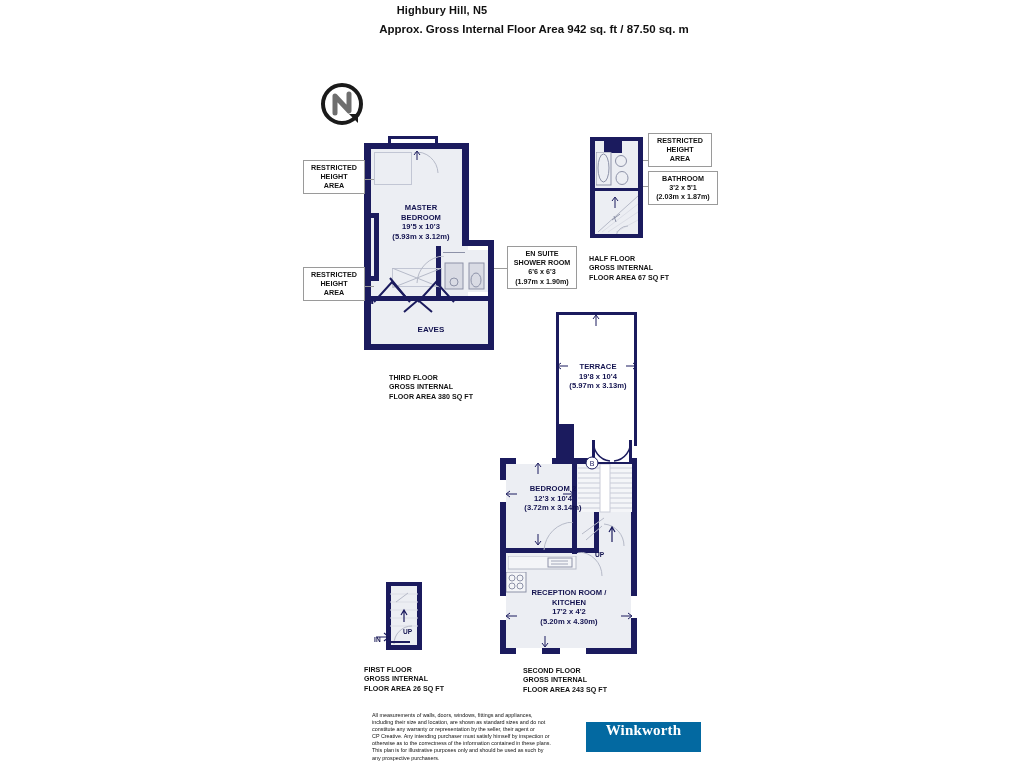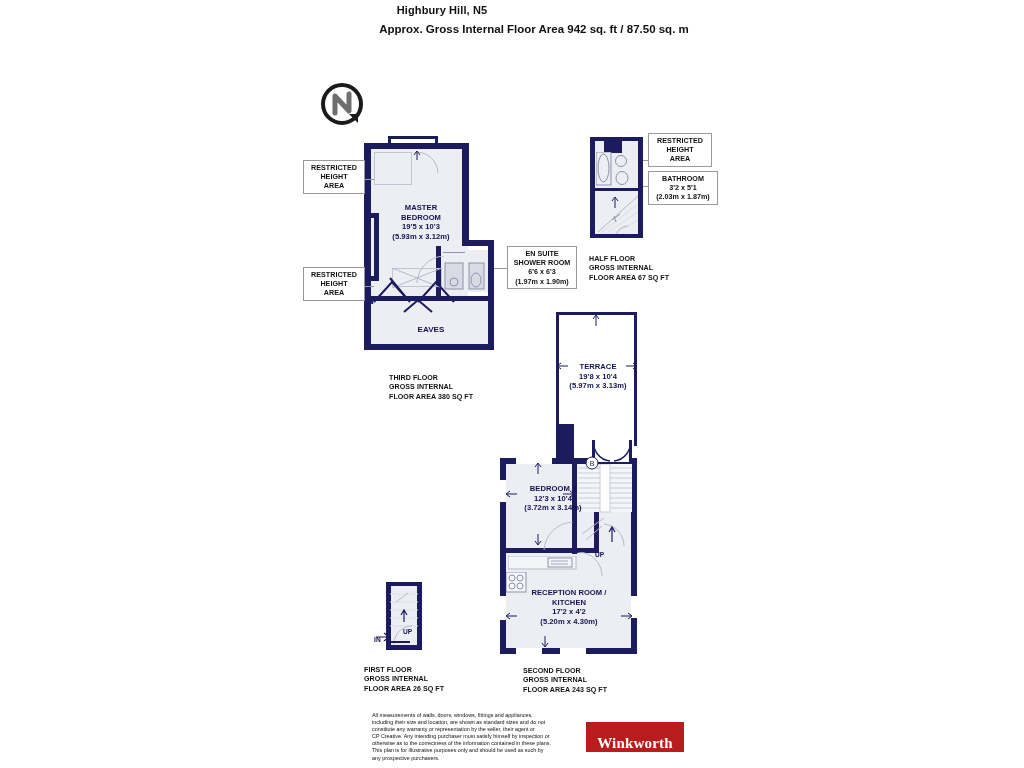--- a/index.html
+++ b/index.html
@@ -77,23 +77,23 @@
   }
 
   
   .disclaimer {
     position: absolute; left: 372px; top: 712px; width: 300px;
     font-size: 5.4px; line-height: 7.1px; color: #111111;
     white-space: pre-line;
   }
   .logo {
     position: absolute; left: 586px; top: 722px;
-    width: 98px; height: 30px;
-    background: #b91c1c;
-    display: flex; align-items: flex-end; justify-content: center;
+    width: 115px; height: 30px;
+    background: #0369a1;
+    display: flex; align-items: flex-start; justify-content: center;
   }
   .logo span {
     color: #ffffff; font-family: "Liberation Serif", serif;
     font-size: 15px; font-weight: bold; letter-spacing: 0.2px;
   }
 </style>
 </head>
 <body>
 
 <div id="page">

